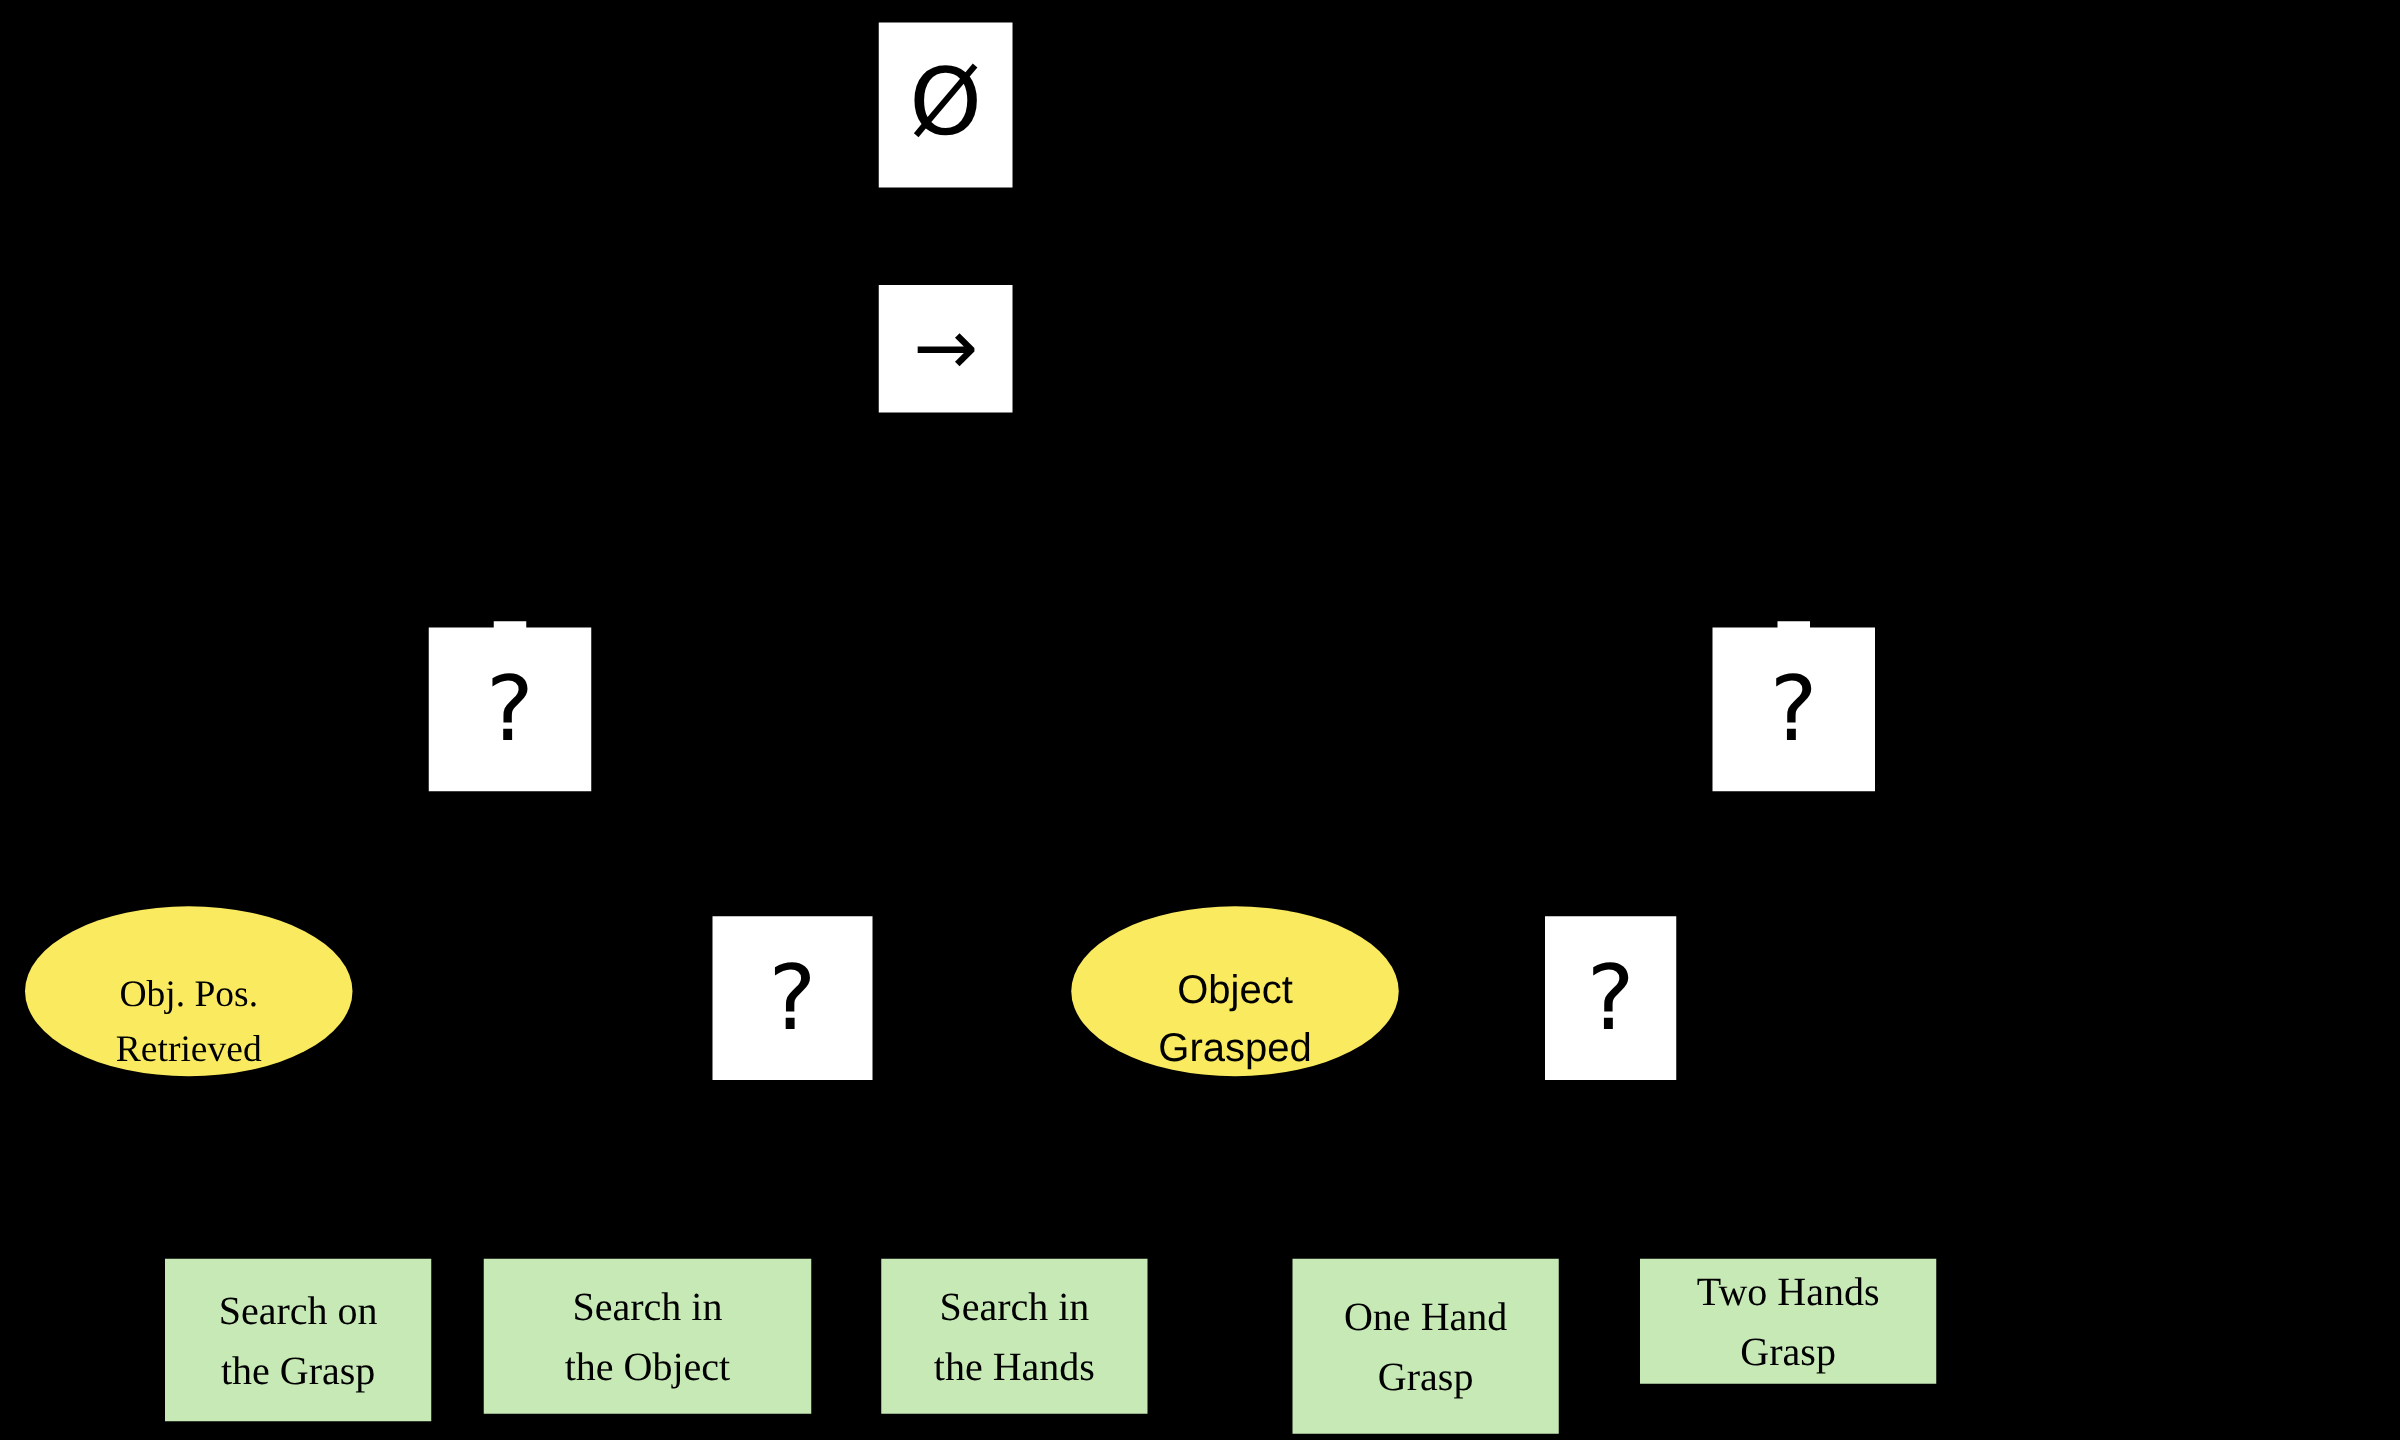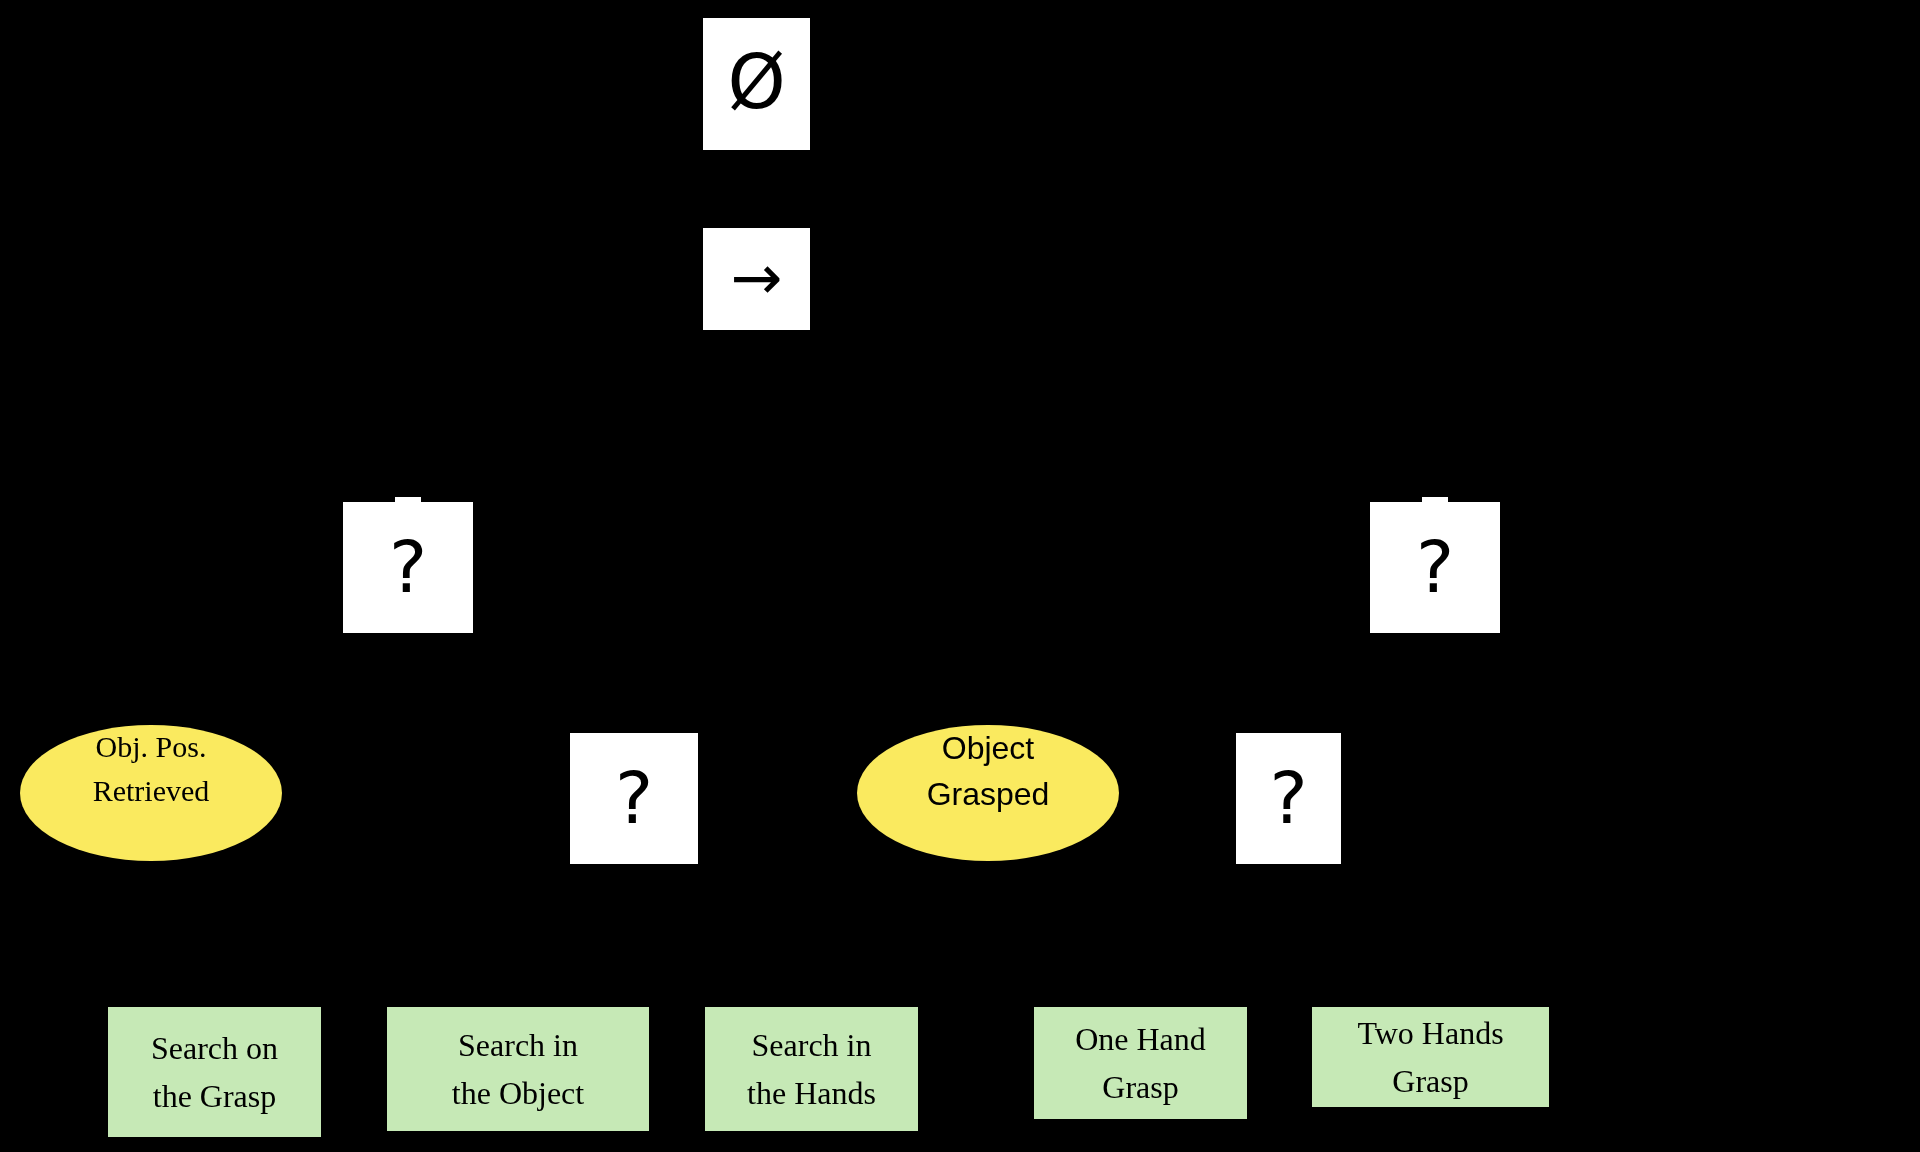--- a/index.html
+++ b/index.html
@@ -49,21 +49,21 @@
 
   
   .cond-node {
     position: absolute;
     background: #FAEA5F;
     border-radius: 50%;
     color: #000000;
     display: flex;
     flex-direction: column;
     align-items: center;
-    justify-content: flex-start;
+    justify-content: flex-end;
     text-align: center;
     box-sizing: border-box;
   }
   .cond-serif { font-family: "Liberation Serif", serif; font-size: 30px; }
   .cond-sans  { font-family: "Liberation Sans", sans-serif; font-size: 32px; }
   .cond-node .line { display: block; line-height: 1.45; white-space: nowrap; }
 
   
   .action-node {
     position: absolute;
@@ -144,36 +144,36 @@
 
   <div class="cond-node cond-sans" style="left:857px; top:725px; width:262px; height:136px;">
     <span class="line">Object</span>
     <span class="line">Grasped</span>
   </div>
 
   <div class="ctrl-node" style="left:1236px; top:733px; width:105px; height:131px;">
     <span class="ctrl-glyph glyph-fallback">?</span>
   </div>
 
-  <div class="action-node" style="left:108px; top:1007px; width:213px; height:130px;">
+  <div class="action-node" style="left:132px; top:1007px; width:213px; height:130px;">
     <span class="line">Search on</span>
     <span class="line">the Grasp</span>
   </div>
 
   <div class="action-node" style="left:387px; top:1007px; width:262px; height:124px;">
     <span class="line">Search in</span>
     <span class="line">the Object</span>
   </div>
 
   <div class="action-node" style="left:705px; top:1007px; width:213px; height:124px;">
     <span class="line">Search in</span>
     <span class="line">the Hands</span>
   </div>
 
-  <div class="action-node" style="left:1034px; top:1007px; width:213px; height:112px;">
+  <div class="action-node" style="left:1034px; top:1007px; width:213px; height:140px;">
     <span class="line">One Hand</span>
     <span class="line">Grasp</span>
   </div>
 
   <div class="action-node" style="left:1312px; top:1007px; width:237px; height:100px;">
     <span class="line">Two Hands</span>
     <span class="line">Grasp</span>
   </div>
 
 </div>

